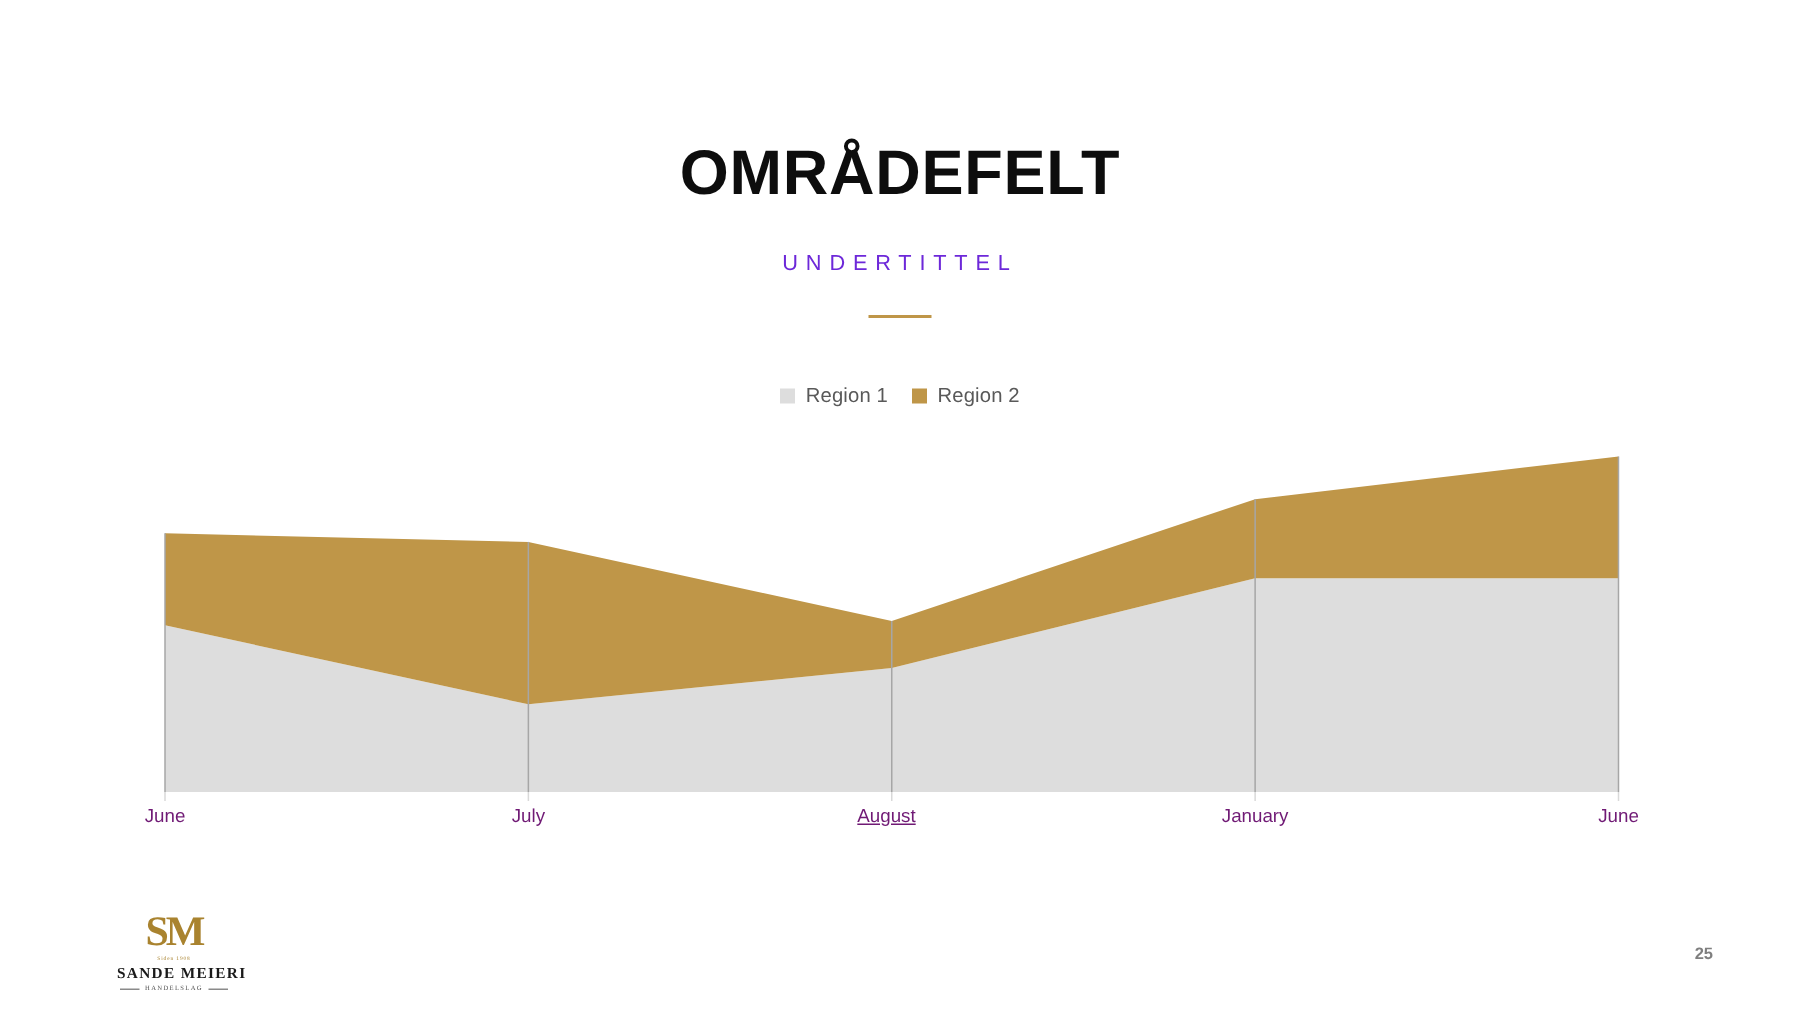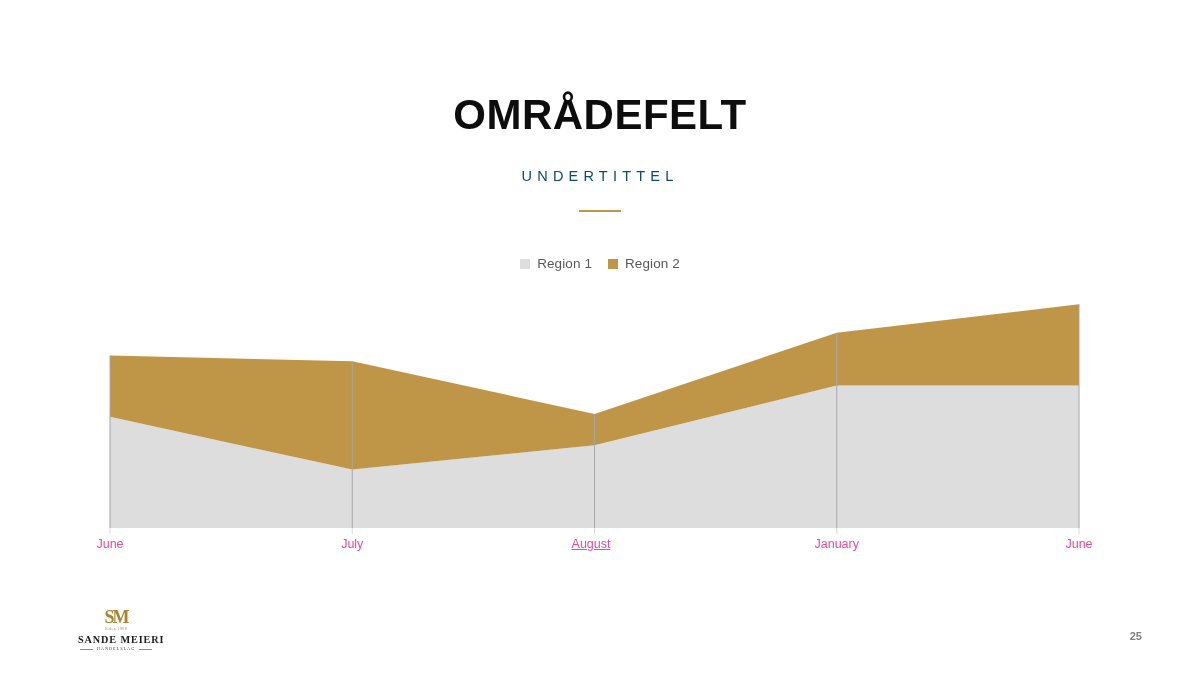--- a/index.html
+++ b/index.html
@@ -40,21 +40,21 @@
     line-height: 1.1;
     margin: 0;
   }
   .slide-subtitle {
     margin: 0;
     padding-top: 30px;
     font-family: "Liberation Sans", sans-serif;
     font-size: 14.5px;
     font-weight: 400;
     letter-spacing: 5.2px;
-    color: #0c4a6e;
+    color: #6d28d9;
     text-transform: uppercase;
   }
   .title-rule-wrap {
     padding-top: 26px;
     display: flex;
     justify-content: center;
   }
   .title-rule {
     width: 42px;
     height: 1.6px;
@@ -109,36 +109,36 @@
     left: 0;
     top: 537px;
     width: 1200px;
     height: 20px;
   }
   .axis-label {
     position: absolute;
     transform: translateX(-50%);
     font-family: "Liberation Sans", sans-serif;
     font-size: 12.5px;
-    color: #ec4899;
+    color: #701a75;
     white-space: nowrap;
   }
 
   
   .logo {
     position: absolute;
     left: 78px;
     top: 608px;
     width: 76px;
     text-align: center;
     line-height: 1;
   }
   .logo-monogram {
     font-family: "Liberation Serif", serif;
-    font-size: 18px;
+    font-size: 28px;
     font-weight: 700;
     color: #a9832f;
     letter-spacing: -2px;
     line-height: 1;
     display: block;
   }
   .logo-est {
     display: block;
     font-family: "Liberation Serif", serif;
     font-size: 3.6px;

